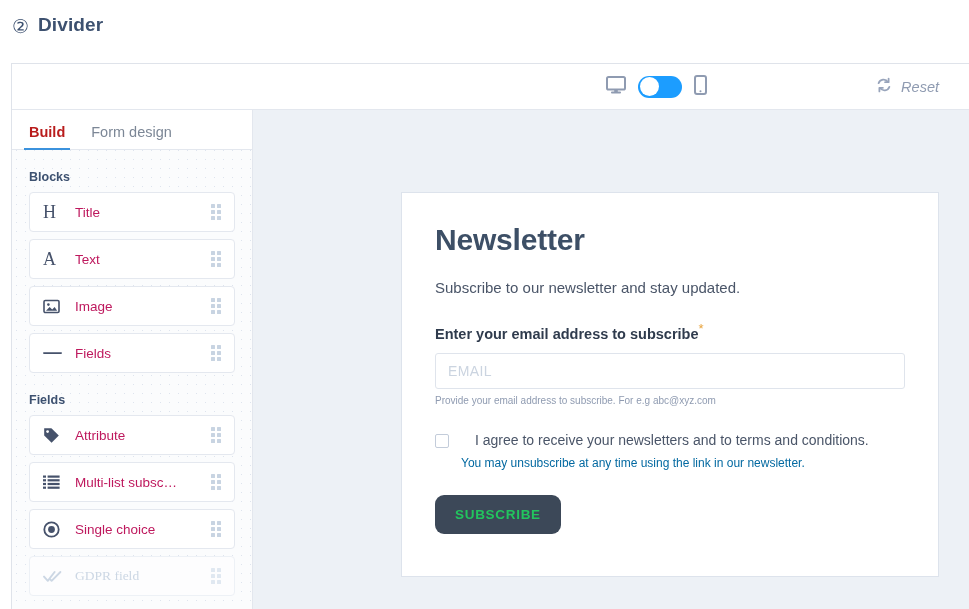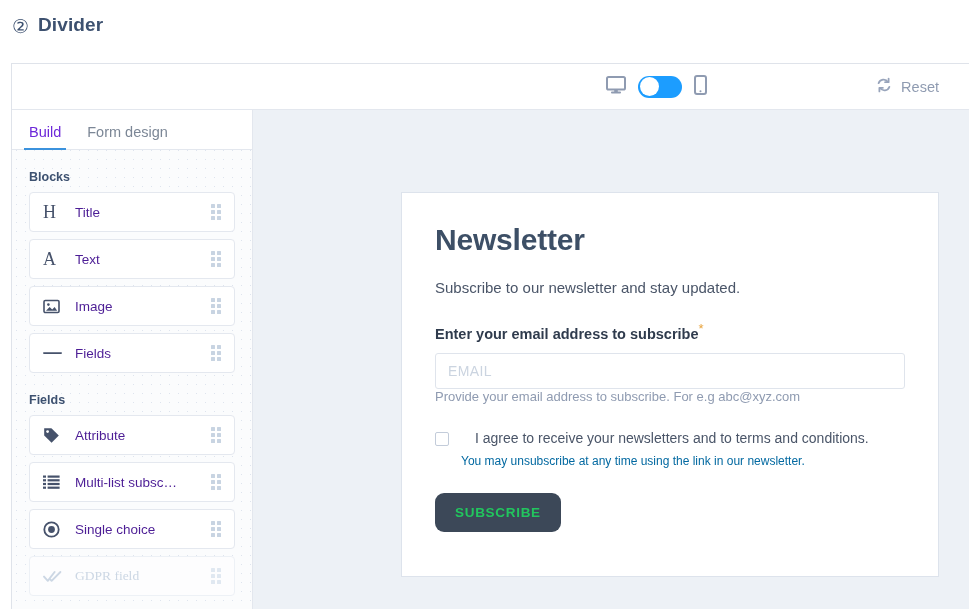--- a/index.html
+++ b/index.html
@@ -41,20 +41,21 @@
     border: 1px solid #dfe3ea;
     border-bottom: none;
     border-right: none;
   }
   .panel-topbar {
     height: 46px;
     border-bottom: 1px solid #e3e7ee;
     display: flex;
     align-items: center;
     position: relative;
+    font-style: italic;
   }
 
   
   .device-cluster {
     position: absolute;
     left: 594px;
     display: flex; align-items: center; gap: 12px;
   }
   .icon-monitor, .icon-phone { display: block; }
   .toggle {
@@ -112,21 +113,22 @@
     gap: 26px;
   }
   .tab {
     font-size: 14.5px;
     padding-bottom: 9px;
     cursor: pointer;
     color: #7c8796;
     position: relative;
   }
   .tab.active {
-    color: #6d28d9;
+    color: #b91c1c;
+    font-weight: bold;
   }
   .tab.active::after {
     content: "";
     position: absolute;
     left: -5px; right: -5px; bottom: -1px;
     height: 2.5px;
     background: #3b92dd;
   }
 
   .section-label {
@@ -150,21 +152,21 @@
   .block-item .bi-icon {
     width: 24px;
     flex: none;
     display: flex;
     align-items: center;
     justify-content: flex-start;
     color: #46526b;
   }
   .block-item .bi-label {
     font-size: 13.5px;
-    color: #4c1d95;
+    color: #be185d;
     margin-left: 8px;
     flex: 1;
     white-space: nowrap;
     overflow: hidden;
   }
   .block-item.disabled .bi-label { color: #ccd7e4; font-family: Liberation Serif, serif; }
   .block-item.disabled .bi-icon { color: #ccd7e4; }
   .block-item.disabled { border-color: #edf1f6; background: #fdfdfe; }
 
   .grip {
@@ -223,23 +225,23 @@
     border-radius: 3px;
     padding: 0 12px;
     font-size: 14px;
     color: #5b6576;
     font-family: "Liberation Sans", sans-serif;
     outline: none;
     background: #fff;
   }
   .email-input::placeholder { color: #cbd4e0; letter-spacing: .4px; }
   .helper {
-    font-size: 13px;
+    font-size: 10px;
     color: #8f9bb1;
-    margin-top: 0;
+    margin-top: 6px;
   }
   .consent-row {
     display: flex;
     align-items: flex-start;
     gap: 26px;
     margin-top: 26px;
   }
   .consent-box {
     width: 14px; height: 14px;
     border: 1px solid #c3ccda;

